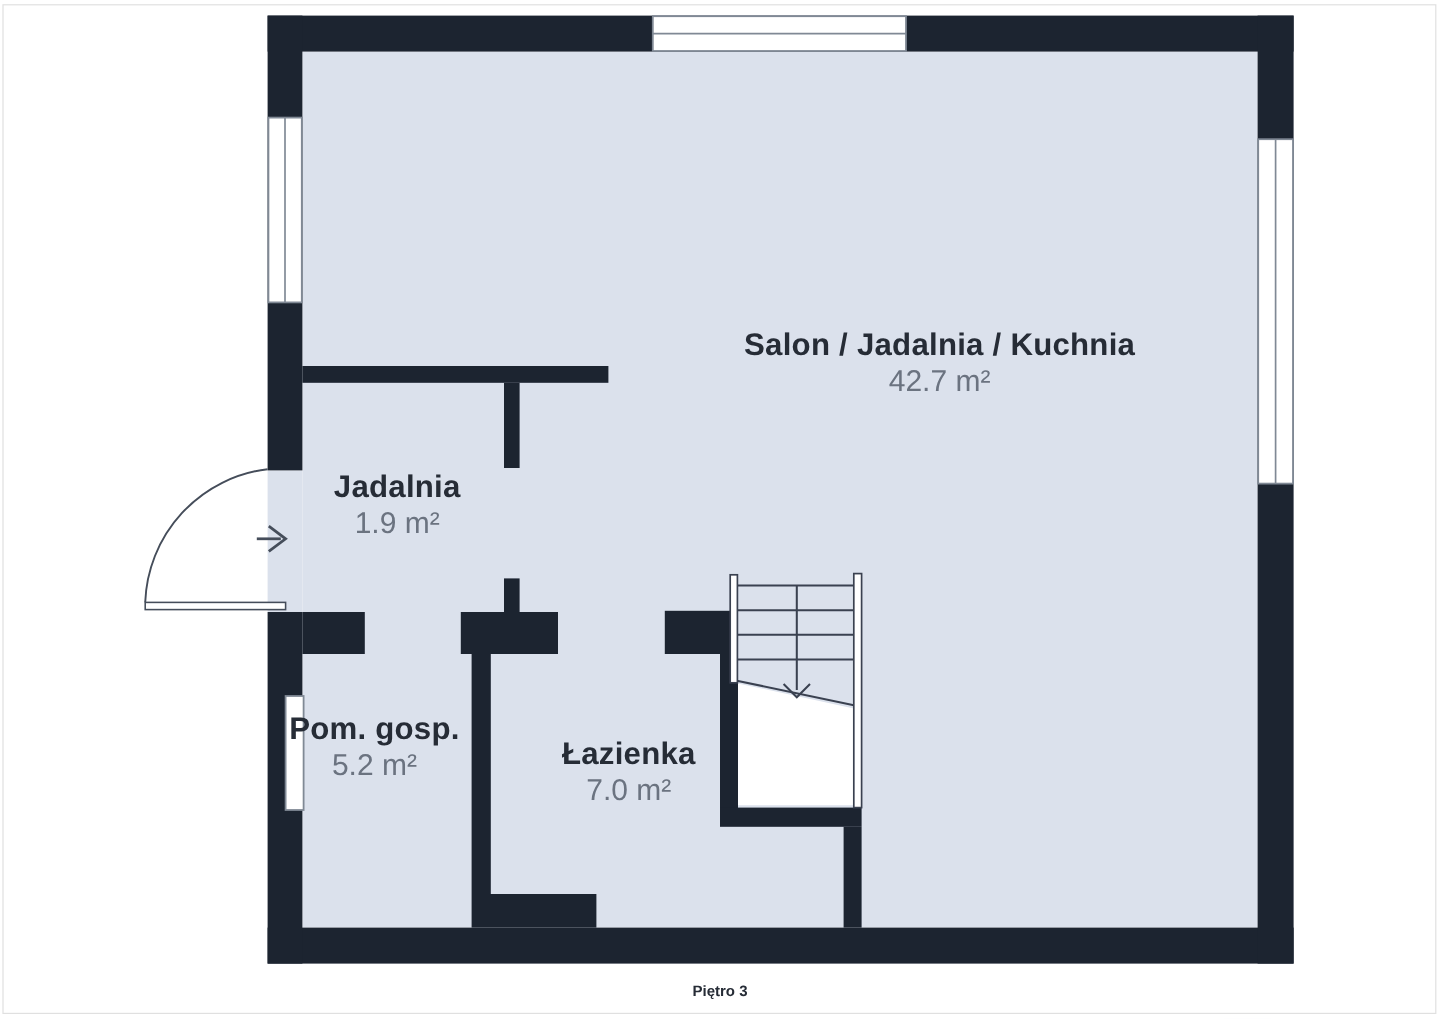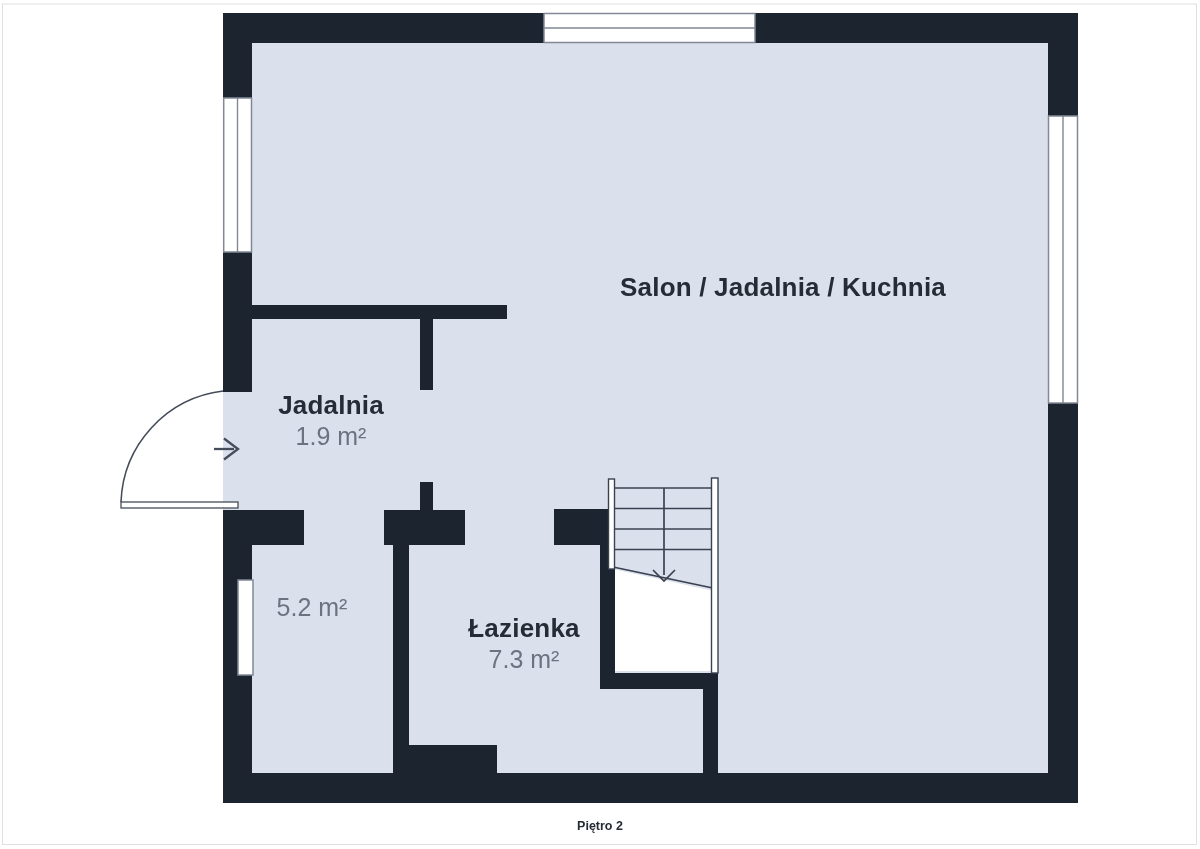--- a/index.html
+++ b/index.html
@@ -129,30 +129,32 @@
       <rect class="doorleaf" x="121" y="502" width="117" height="6"></rect>
       <g>
         <line class="arrow" x1="214" y1="449" x2="234" y2="449"></line>
         <polyline class="arrow" points="224,438.5 238,449 224,459.5"></polyline>
       </g>
     </g>
   </svg>
 
   <div class="label" style="left:783px; top:272px">
     <div class="room-name">Salon / Jadalnia / Kuchnia</div>
+    <div class="room-area">42.7 m²</div>
   </div>
 
   <div class="label" style="left:331px; top:390px">
     <div class="room-name">Jadalnia</div>
     <div class="room-area">1.9 m²</div>
   </div>
 
   <div class="label" style="left:312px; top:592px">
+    <div class="room-name">Pom. gosp.</div>
     <div class="room-area">5.2 m²</div>
   </div>
 
   <div class="label" style="left:524px; top:613px">
     <div class="room-name">Łazienka</div>
-    <div class="room-area">7.3 m²</div>
+    <div class="room-area">7.0 m²</div>
   </div>
 
-  <div class="caption">Piętro 2</div>
+  <div class="caption">Piętro 3</div>
 </div>
 
 </body></html>

